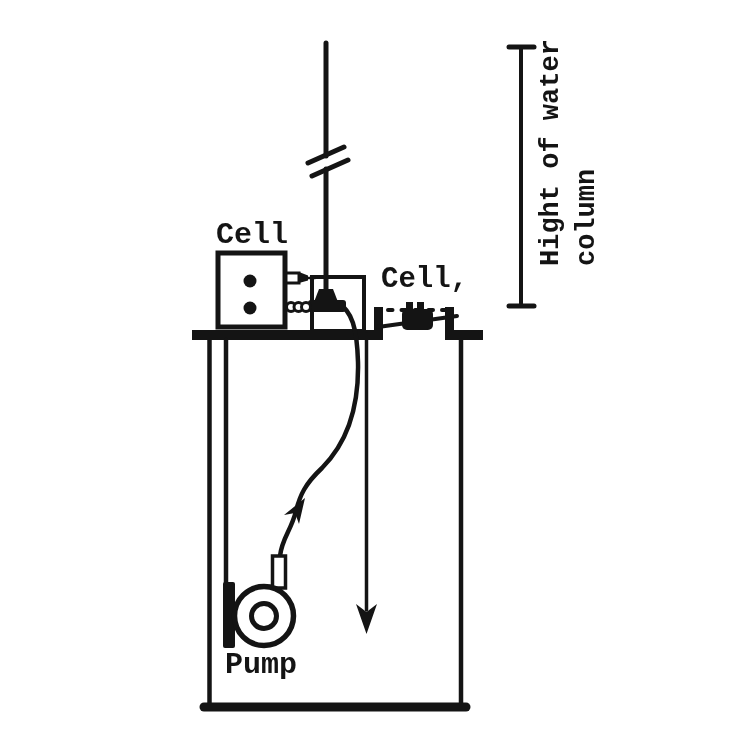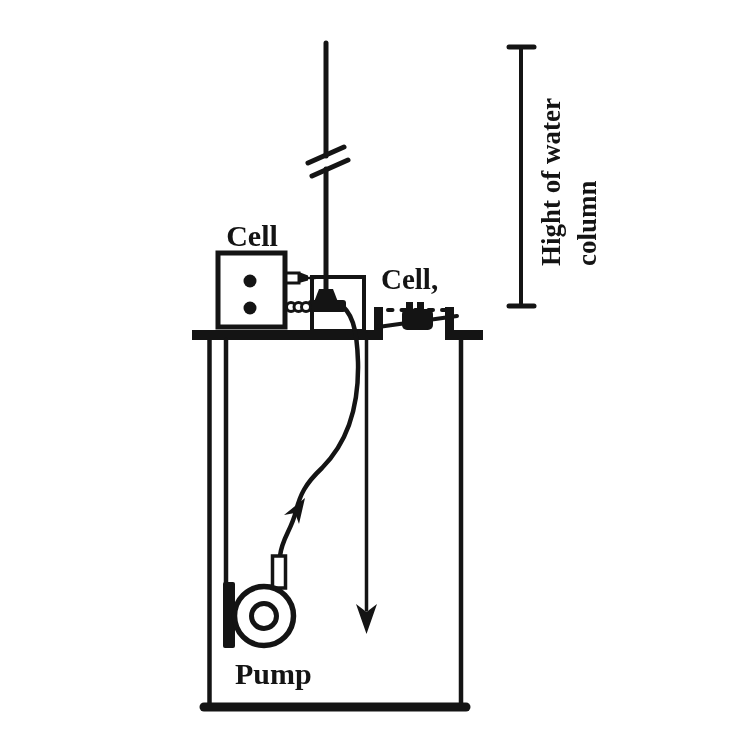--- a/index.html
+++ b/index.html
@@ -2,38 +2,38 @@
 <html><head>
 <meta charset="utf-8">
 <style>
   :root { --ink: #141414; --bg: #ffffff; }
   * { margin: 0; padding: 0; box-sizing: border-box; }
   html,body { background: #fff; }
   .canvas {
     position: relative;
     width: 660px; height: 753px;
     background: var(--bg);
-    font-family: Liberation Serif, serif;
+    font-family: Liberation Mono, monospace;
     overflow: hidden;
   }
   svg.art { position: absolute; left: 0; top: 0; }
   .stroke  { stroke: var(--ink); fill: none; stroke-linecap: round; }
   .fill    { fill: var(--ink); stroke: none; }
   .white   { fill: #ffffff; stroke: var(--ink); }
   .label {
     position: absolute;
     color: var(--ink);
     font-weight: 700;
     font-size: 30px;
     line-height: 1.1;
     white-space: nowrap;
   }
   .label-cell  { left: 214px; top: 219px; width: 76px; text-align: center; }
   .label-vent  { left: 381px; top: 264px; font-size: 29px; }
-  .label-pump  { left: 235px; top: 649px; margin-top: 8px; }
+  .label-pump  { left: 225px; top: 649px; }
   .label-height {
     left: 533px; top: 266px;
     transform: rotate(-90deg);
     transform-origin: 0 0;
     font-size: 27px;
     line-height: 36px;
     text-align: left;
   }
 </style>
 </head>

